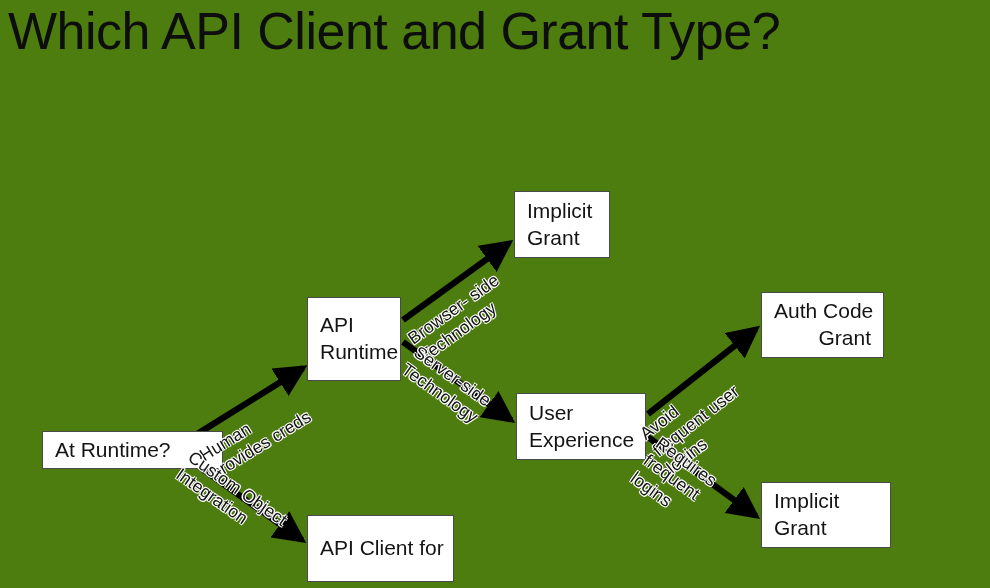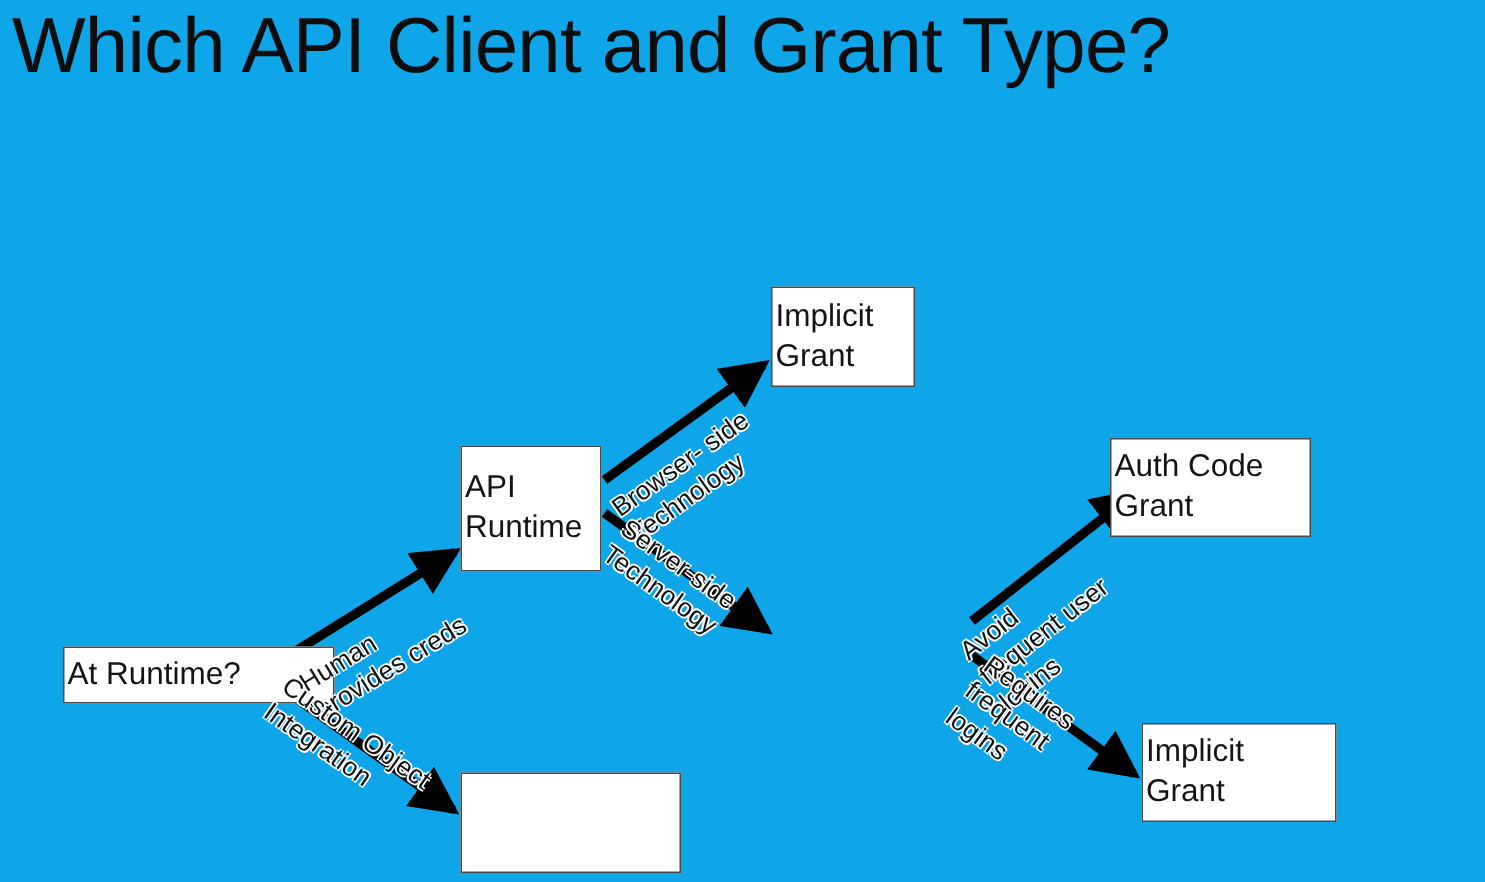--- a/index.html
+++ b/index.html
@@ -11,21 +11,21 @@
     width: 990px;
     height: 588px;
     overflow: hidden;
     font-family: "Liberation Sans", sans-serif;
     color: #1a1a1a;
   }
   #slide {
     position: relative;
     width: 990px;
     height: 588px;
-    background: #0ea5e9;
+    background: #4d7c0f;
   }
   #title {
     position: absolute;
     left: 8px;
     top: 2px;
     font-size: 52px;
     font-weight: 400;
     letter-spacing: -0.5px;
     color: #0d0d0d;
     white-space: nowrap;
@@ -39,21 +39,21 @@
     height: 588px;
   }
   .node {
     position: absolute;
     box-sizing: border-box;
     background: #ffffff;
     border: 1.4px solid #4a4a4a;
     display: flex;
     flex-direction: column;
     justify-content: center;
-    padding: 4px 2px;
+    padding: 4px 12px;
     font-size: 21px;
     line-height: 1.28;
     color: #141414;
     z-index: 3;
   }
   .node span { display: block; white-space: nowrap; }
   .edge-label {
     position: absolute;
     font-size: 17.5px;
     line-height: 1.22;
@@ -64,21 +64,21 @@
     pointer-events: none;
   }
   .edge-label span { display: block; }
   .shadowtext { text-shadow: 1px 1px 0 #ffffff, -1px -1px 0 #ffffff, 1px -1px 0 #ffffff, -1px 1px 0 #ffffff; }
 
   
   #n-runtime   { left: 42px;  top: 431px; width: 181px; height: 38px; }
   #n-apiclient { left: 307px; top: 297px; width: 94px;  height: 84px; }
   #n-implicit1 { left: 514px; top: 191px; width: 96px;  height: 67px; }
   #n-ux        { left: 516px; top: 393px; width: 130px; height: 67px; }
-  #n-authcode  { left: 740px; top: 292px; width: 134px; height: 66px; }
+  #n-authcode  { left: 761px; top: 292px; width: 123px; height: 66px; text-align: right; }
   #n-implicit2 { left: 761px; top: 482px; width: 130px; height: 66px; }
   #n-integr    { left: 307px; top: 515px; width: 147px; height: 67px; }
 </style>
 </head>
 <body>
 
 <div id="slide">
 
   <div id="title">Which API Client and Grant Type?</div>
 
@@ -105,32 +105,37 @@
   <div class="node" id="n-apiclient">
     <span>API</span>
     <span>Runtime</span>
   </div>
 
   <div class="node" id="n-implicit1">
     <span>Implicit</span>
     <span>Grant</span>
   </div>
 
+  <div class="node" id="n-ux">
+    <span>User</span>
+    <span>Experience</span>
+  </div>
 
   <div class="node" id="n-authcode">
     <span>Auth Code</span>
     <span>Grant</span>
   </div>
 
   <div class="node" id="n-implicit2">
     <span>Implicit</span>
     <span>Grant</span>
   </div>
 
   <div class="node" id="n-integr">
+    <span>API Client for</span>
   </div>
 
   <div class="edge-label shadowtext" style="left:196px; top:448px; transform: rotate(-31.5deg);">
     <span>Human</span>
     <span>provides creds</span>
   </div>
 
   <div class="edge-label shadowtext" style="left:196px; top:447px; transform: rotate(35deg);">
     <span>Custom Object</span>
     <span>Integration</span>

